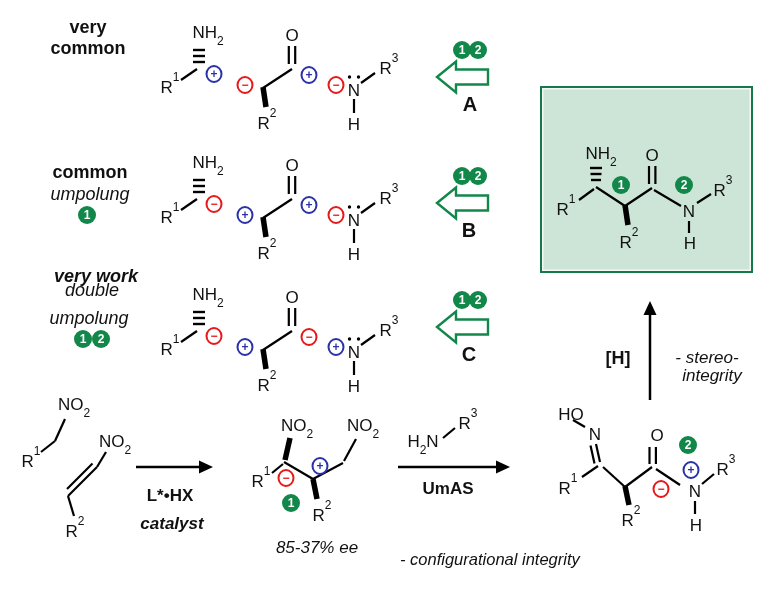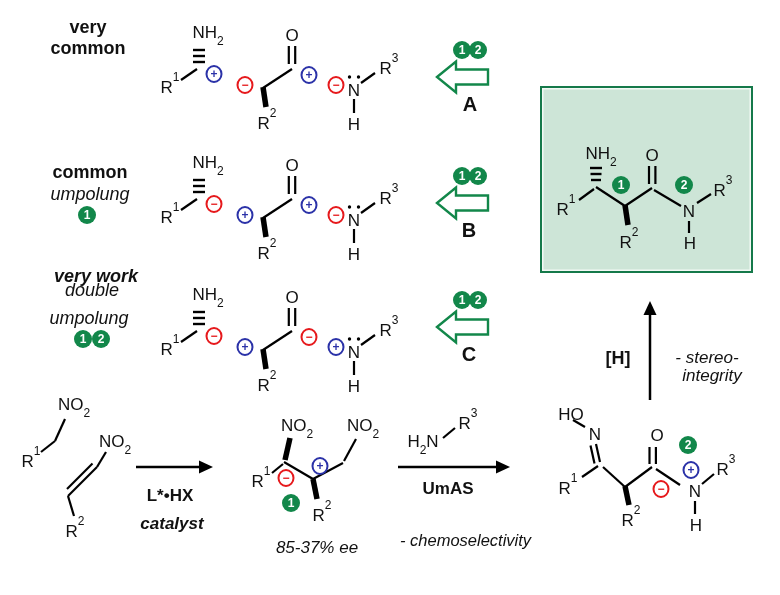--- a/index.html
+++ b/index.html
@@ -232,21 +232,21 @@
   <span class="lbl" style="left:261px;top:480px"><span>R</span><sup>1</sup></span>
   <span class="chg minus" style="left:286px;top:478px">−</span>
   <span class="chg plus" style="left:320px;top:466px">+</span>
   <span class="badge" style="left:291px;top:503px">1</span>
   <span class="lbl" style="left:322px;top:514px"><span>R</span><sup>2</sup></span>
   <span class="lbl i" style="left:317px;top:547px">85-37% ee</span>
 
   <span class="lbl" style="left:423px;top:443px"><span>H</span><sub>2</sub><span>N</span></span>
   <span class="lbl" style="left:468px;top:422px"><span>R</span><sup>3</sup></span>
   <span class="lbl b" style="left:448px;top:488px">UmAS</span>
-  <span class="lbl i ln" style="left:400px;top:540px;transform:translate(0,-50%);font-size:16.5px">- chemoselectivity</span>
+  <span class="lbl i ln" style="left:400px;top:559px;transform:translate(0,-50%);font-size:16.5px">- configurational integrity</span>
 
   <span class="lbl" style="left:571px;top:414px">HO</span>
   <span class="lbl" style="left:595px;top:434px">N</span>
   <span class="lbl" style="left:568px;top:487px"><span>R</span><sup>1</sup></span>
   <span class="lbl" style="left:631px;top:519px"><span>R</span><sup>2</sup></span>
   <span class="lbl" style="left:657px;top:435px">O</span>
   <span class="badge" style="left:688px;top:445px">2</span>
   <span class="chg minus" style="left:661px;top:489px">−</span>
   <span class="chg plus" style="left:691px;top:470px">+</span>
   <span class="lbl" style="left:695px;top:491px">N</span>

